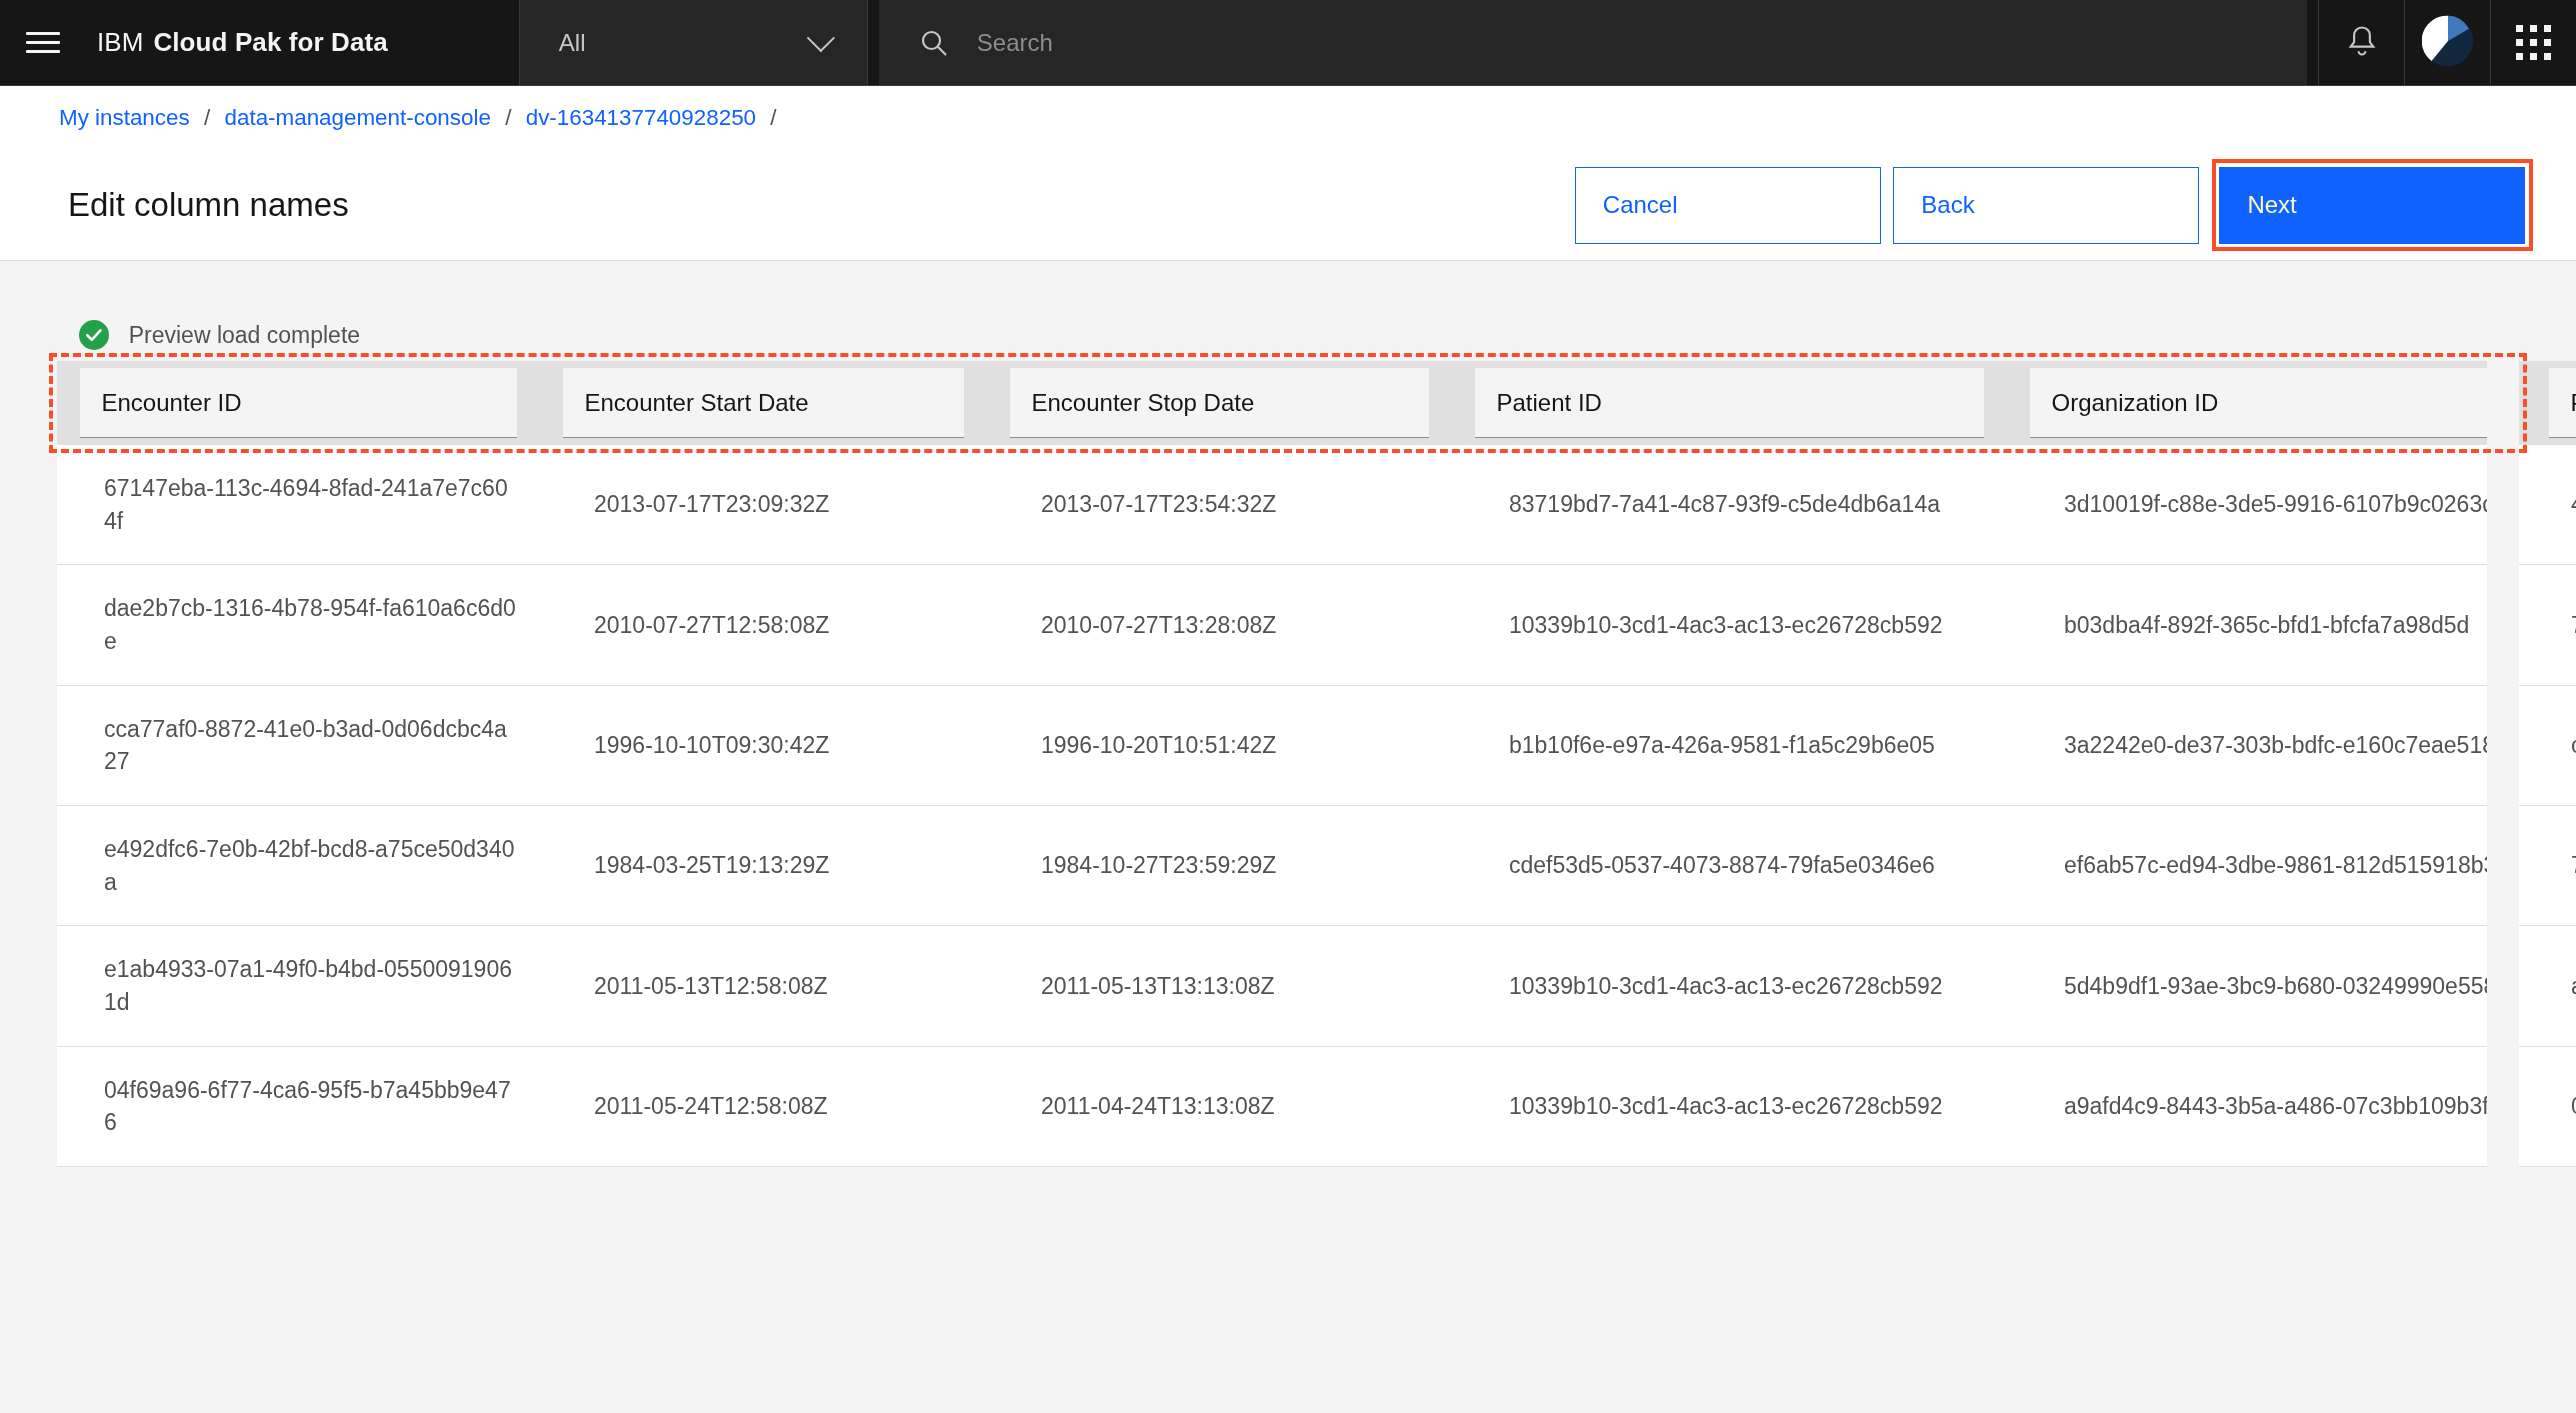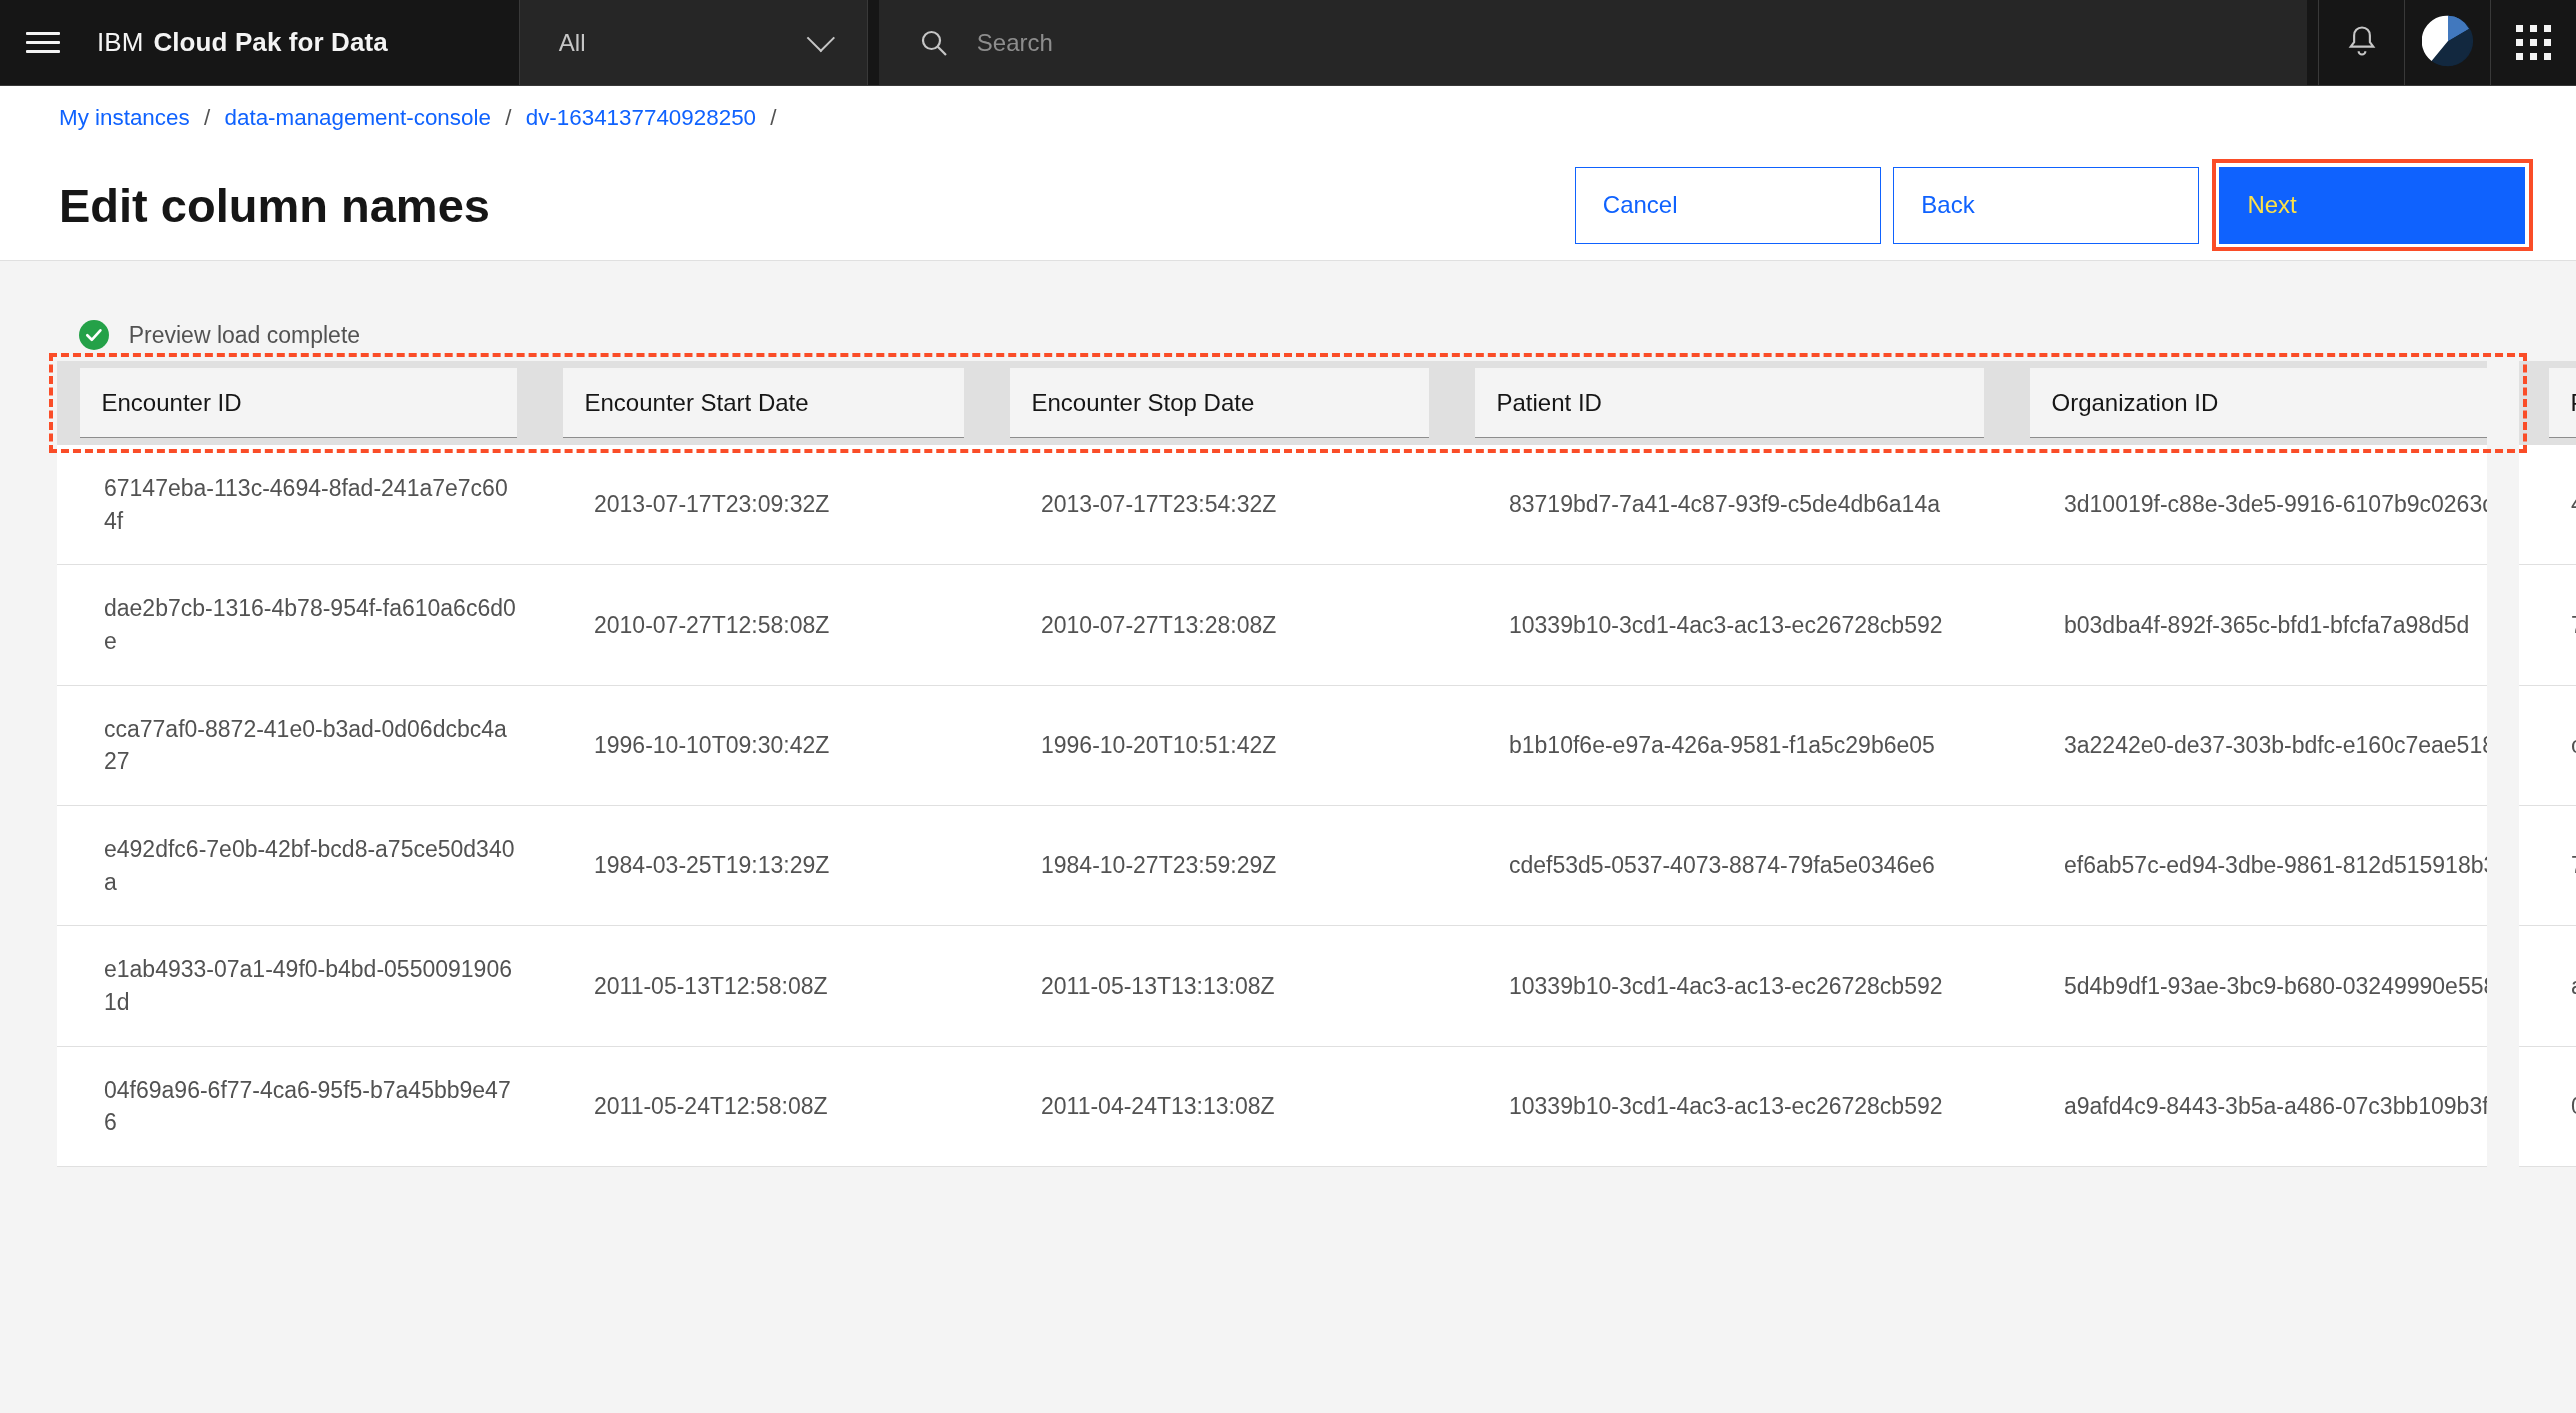--- a/index.html
+++ b/index.html
@@ -92,34 +92,34 @@
   .bc-sep { color: #525252; margin: 0 14.3px; }
 
   
   .page-header {
     height: 111px;
     display: flex; align-items: center; justify-content: space-between;
     padding: 0 0 0 59px;
     background: #ffffff;
     border-bottom: 0.9px solid #e0e0e0;
   }
-  .page-title { font-size: 47px; font-weight: 700; color: #161616; white-space: nowrap; }
+  .page-title { font-size: 33px; font-weight: 400; color: #161616; white-space: nowrap; margin-left: 9px; }
   .header-actions { display: flex; align-items: center; gap: 12.5px; padding-right: 43px; }
   .btn {
     width: 306px; height: 77px;
     display: flex; align-items: center;
     padding-left: 27px;
     font-size: 24px;
     cursor: pointer;
     border: 0.9px solid #0f62fe;
     background: #ffffff;
     color: #0f62fe;
     white-space: nowrap;
   }
-  .btn.primary { background: #0f62fe; color: #fde047; border-color: #0f62fe; }
+  .btn.primary { background: #0f62fe; color: #fef9c3; border-color: #0f62fe; }
   .btn-annotated {
     border: 4.5px solid #fa4d28;
     padding: 3.6px;
     display: inline-block;
     line-height: 0;
   }
 
   
   .content {
     background: #f4f4f4;

